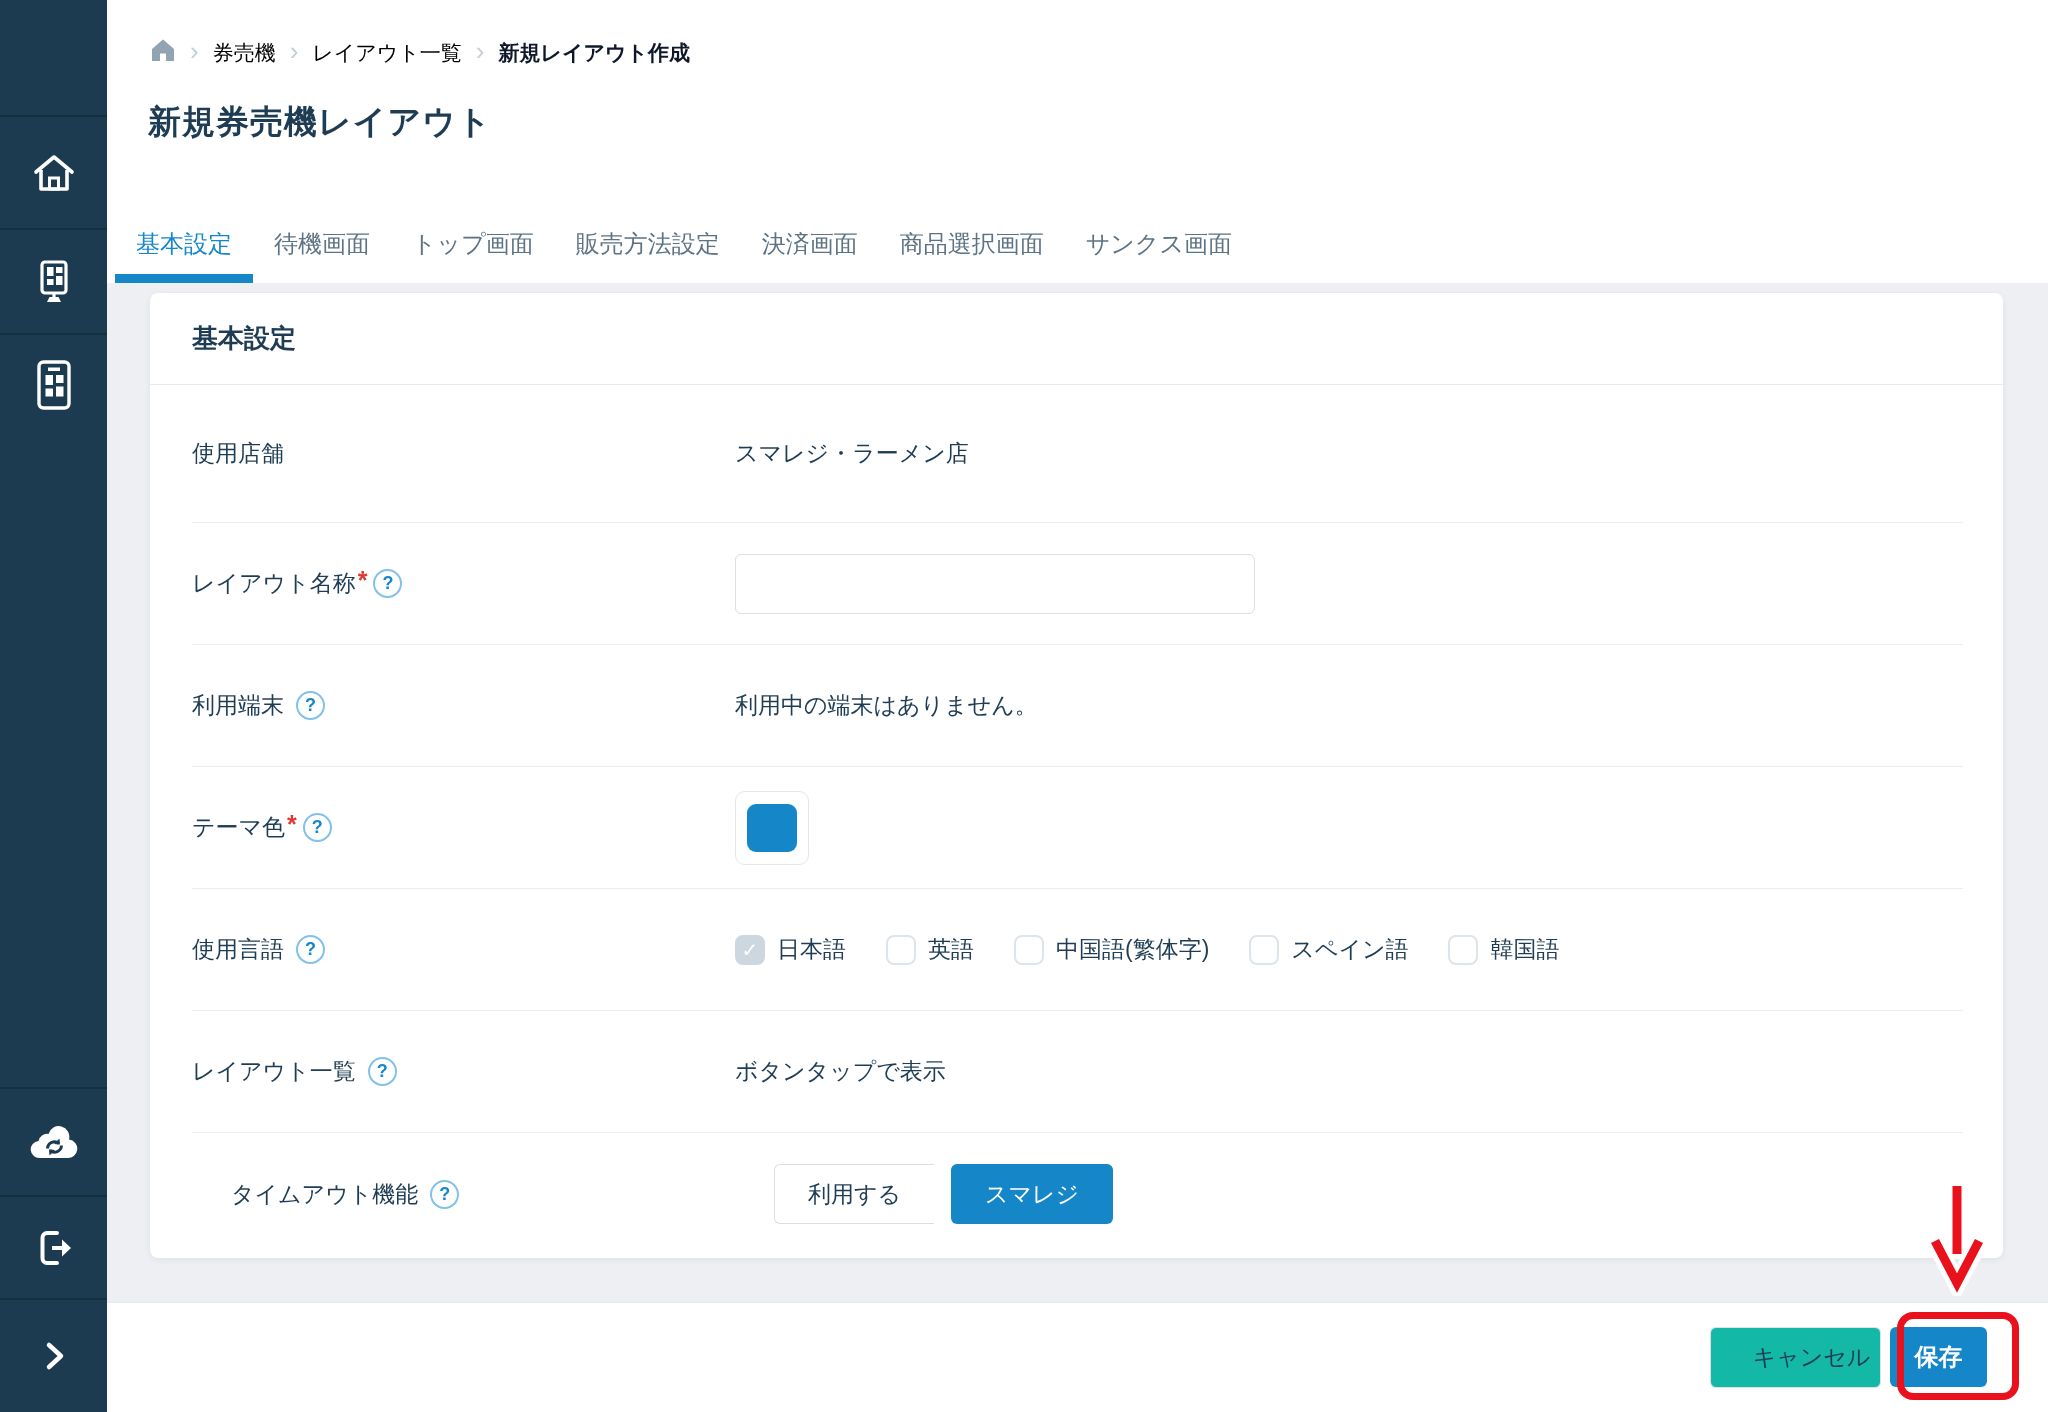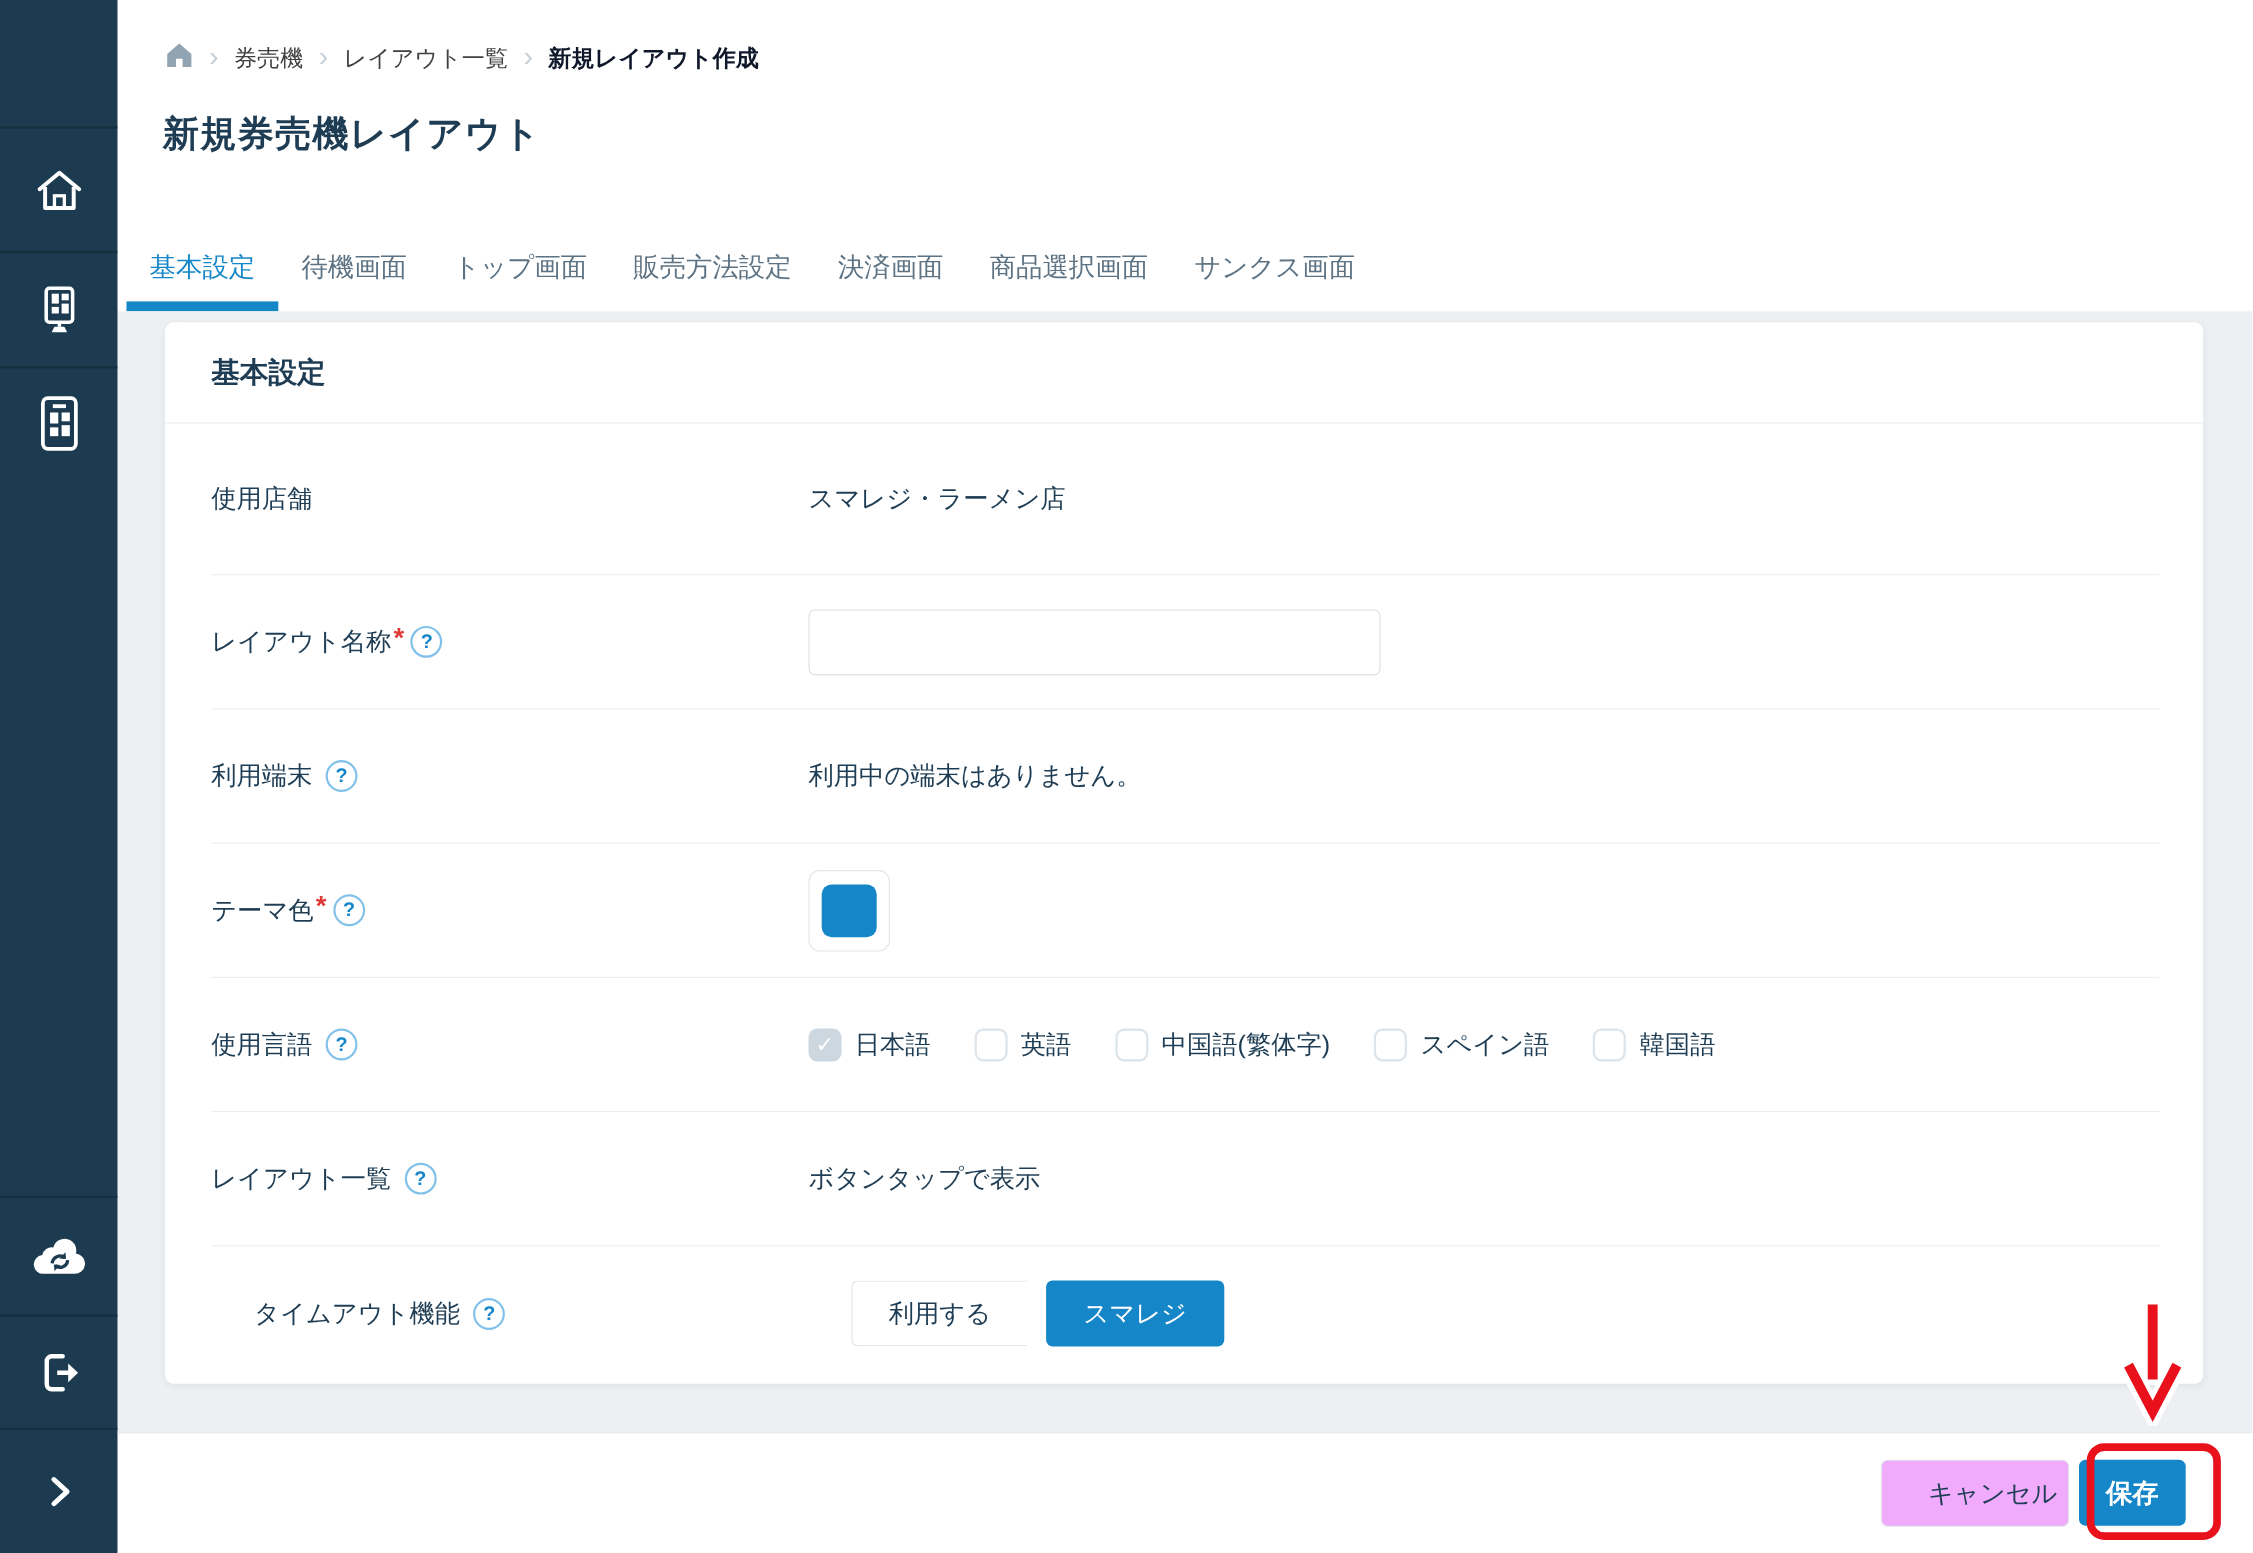--- a/index.html
+++ b/index.html
@@ -9,21 +9,21 @@
   
   .sidebar{position:absolute;left:0;top:0;width:107px;height:1412px;background:#1c3b50;}
   .sb-div{position:absolute;left:0;width:107px;height:2px;background:#14303f;}
   .sb-item{position:absolute;left:0;width:107px;display:flex;align-items:center;justify-content:center;cursor:pointer;}
   .sb-item svg{display:block;}
 
   
   .topbar{position:absolute;left:107px;top:0;width:1941px;height:283px;background:#fff;}
   .breadcrumb{position:absolute;left:150px;top:38px;display:flex;align-items:center;gap:14px;font-size:21px;}
   .bc-sep{color:#c3ced7;font-size:26px;line-height:1;transform:translateY(-2px);}
-  .bc-link{color:#404040;}
+  .bc-link{color:#000000;}
   .bc-current{color:#0f172a;font-weight:bold;}
   .page-title{position:absolute;left:148px;top:100px;font-size:33px;font-weight:bold;letter-spacing:1px;color:#1e3d54;}
   .tabs{position:absolute;left:115px;top:215px;display:flex;}
   .tab{height:68px;line-height:58px;padding:0 21px;font-size:24px;color:#5d7384;box-sizing:border-box;cursor:pointer;white-space:nowrap;}
   .tab.active{color:#1586c8;border-bottom:9px solid #1586c8;}
 
   
   .content-bg{position:absolute;left:107px;top:283px;width:1941px;height:1019px;background:#edeff2;}
   .card{position:absolute;left:150px;top:293px;width:1853px;height:965px;background:#fff;border-radius:8px;
         box-shadow:0 2px 6px rgba(30,61,84,.07);}
@@ -54,21 +54,21 @@
 
   .toggle{display:flex;gap:17px;}
   .tg-seg{height:60px;width:160px;display:flex;align-items:center;justify-content:center;font-size:23px;
           box-sizing:border-box;cursor:pointer;}
   .tg-off{background:#fff;border:1px solid #d9dfe4;border-right:none;border-radius:6px 0 0 6px;color:#1e3d54;}
   .tg-on{background:#1586c8;border-radius:6px;color:#fff;width:162px;}
 
   
   .footer{position:absolute;left:107px;top:1302px;width:1941px;height:110px;background:#fff;border-top:1px solid #e4e8eb;}
   .btn{position:absolute;display:flex;align-items:center;justify-content:center;border-radius:6px;cursor:pointer;box-sizing:border-box;}
-  .btn-cancel{left:1710px;top:1327px;width:171px;height:61px;background:#f0abfc;border:1px solid #dfe3e7;font-size:23px;color:#1e3d54;padding-left:32px;}
+  .btn-cancel{left:1710px;top:1327px;width:171px;height:61px;background:#14b8a6;border:1px solid #dfe3e7;font-size:23px;color:#1e3d54;padding-left:32px;}
   .btn-save{left:1890px;top:1327px;width:97px;height:60px;background:#1586c8;font-size:24px;color:#ffffff;font-weight:bold;}
 
   
   .anno-box{position:absolute;left:1897px;top:1312px;width:122px;height:88px;border:7px solid #e9111c;
             border-radius:16px;box-sizing:border-box;pointer-events:none;z-index:20;}
   .anno-arrow{position:absolute;left:1929px;top:1184px;pointer-events:none;z-index:20;}
   .anno-arrow .outline{stroke:#fff;stroke-width:18;fill:none;stroke-linecap:square;stroke-linejoin:miter;}
   .anno-arrow .redline{stroke:#e9111c;stroke-width:9;fill:none;stroke-linecap:butt;stroke-linejoin:miter;}
 </style>
 </head>

